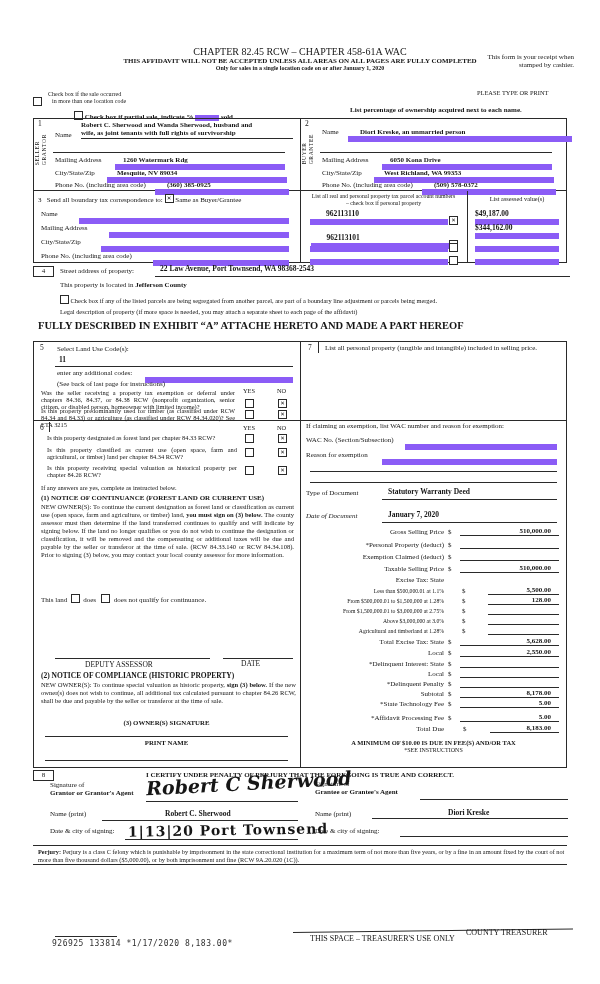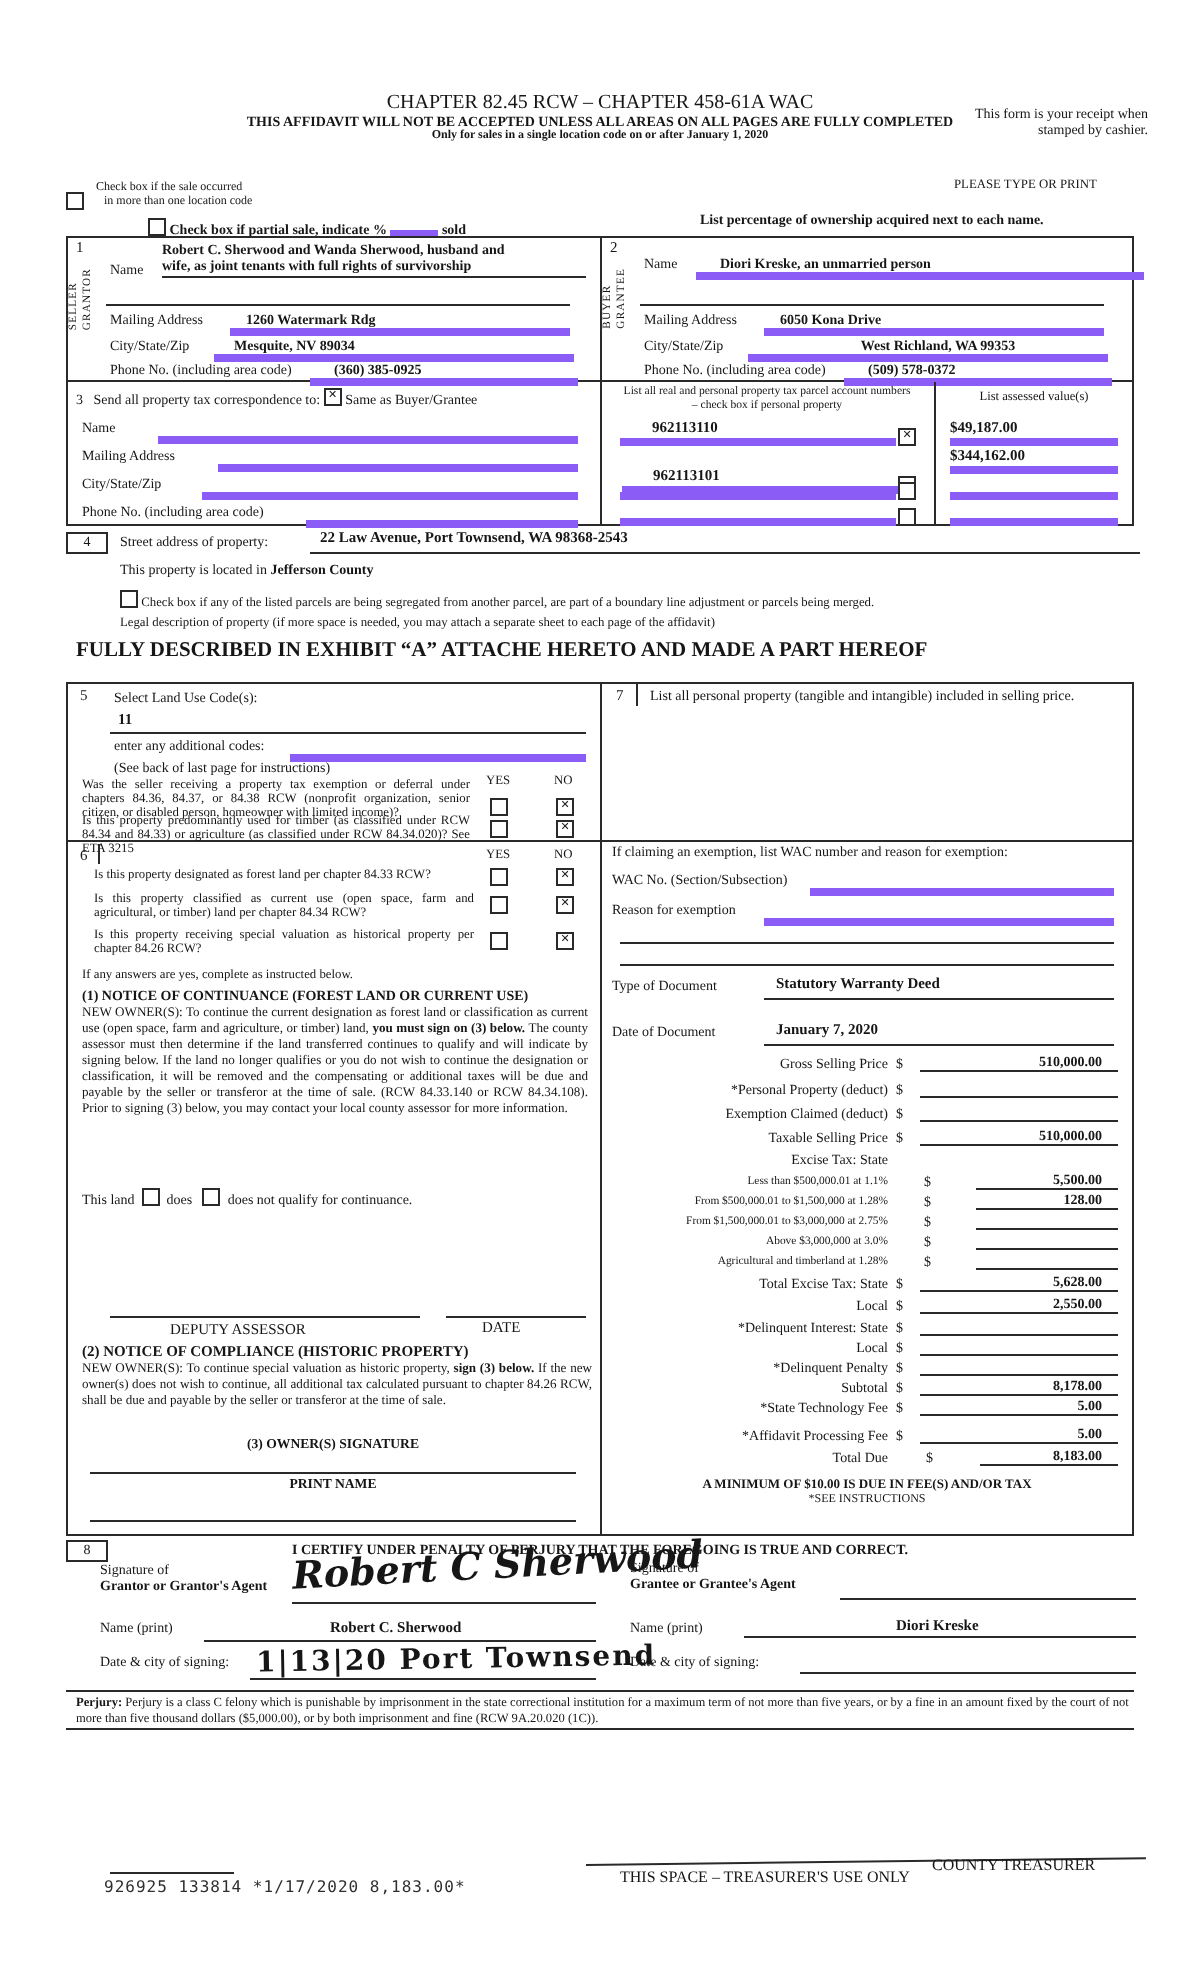--- a/index.html
+++ b/index.html
@@ -9,21 +9,21 @@
   .b{font-weight:bold;}
   .i{font-style:italic;}
   .ctr{text-align:center;}
   .line{position:absolute;border-top:1px solid #2a2a2a;height:0;}
   .vline{position:absolute;border-left:1px solid #2a2a2a;width:0;}
   .box{position:absolute;border:1px solid #2a2a2a;box-sizing:border-box;}
   .cb{display:inline-block;width:7px;height:7px;border:1px solid #2a2a2a;
       font:5.5px/7px "DejaVu Sans",sans-serif;text-align:center;vertical-align:-1px;
       overflow:hidden;background:#fff;}
   .cb.abs{position:absolute;}
-  .uv{display:inline-block;border-bottom:4px solid #8b5cf6;min-height:8px;vertical-align:bottom;}
+  .uv{display:inline-block;border-bottom:6px solid #8b5cf6;min-height:8px;vertical-align:bottom;}
   .f6{font-size:6px;line-height:7px;}
   .f64{font-size:6.4px;line-height:7.2px;}
   .f7{font-size:7px;line-height:8px;}
   .f75{font-size:7.5px;line-height:8.5px;}
   .f8{font-size:8px;line-height:9px;}
   .vert{writing-mode:vertical-rl;transform:rotate(180deg);font-size:5.6px;
         letter-spacing:0.6px;line-height:7px;}
   .vertwrap{position:absolute;display:flex;gap:0px;}
   .mrow{position:absolute;left:4px;right:8px;display:flex;align-items:flex-end;font-size:7px;line-height:8px;}
   .mlabel{width:140px;text-align:right;padding-right:4px;white-space:nowrap;}
@@ -95,33 +95,33 @@
     <div class="vertwrap" style="left:1px;top:16px;">
       <span class="vert">BUYER</span>
       <span class="vert">GRANTEE</span>
     </div>
     <div class="abs f7" style="left:22px;top:10px;">Name</div>
     <span class="abs uv b f7" style="left:48px;top:10px;width:212px;padding-left:12px;">Diori Kreske, an unmarried person</span>
     <div class="line" style="left:20px;top:34px;width:232px;"></div>
     <div class="abs f7" style="left:22px;top:38px;">Mailing Address</div>
     <span class="abs uv b f7" style="left:82px;top:38px;width:162px;padding-left:8px;">6050 Kona Drive</span>
     <div class="abs f7" style="left:22px;top:51px;">City/State/Zip</div>
-    <span class="abs uv b f7" style="left:74px;top:51px;width:170px;padding-left:10px;text-align:center;">West Richland, WA  99353</span>
+    <span class="abs uv b f7" style="left:74px;top:51px;width:170px;padding-left:10px;">West Richland, WA  99353</span>
     <div class="abs f7" style="left:22px;top:63px;">Phone No. (including area code)</div>
     <span class="abs uv b f7" style="left:122px;top:63px;width:122px;padding-left:12px;">(509) 578-0372</span>
   </div>
 
   <div class="box" style="left:33px;top:191px;width:534px;height:72px;border-top:none;"></div>
   <div class="vline" style="left:300px;top:191px;height:72px;"></div>
   <div class="vline" style="left:467px;top:191px;height:72px;"></div>
 
   <div class="abs" style="left:33px;top:191px;width:267px;height:72px;">
     <div class="abs f7" style="left:5px;top:3px;">
       <span>3</span>&nbsp;&nbsp;
-      <span>Send all property tax correspondence to:</span>
+      <span>Send all boundary tax correspondence to:</span>
       <span class="cb">✕</span>
       <span>Same as Buyer/Grantee</span>
     </div>
     <div class="abs f7" style="left:8px;top:19px;">Name</div>
     <span class="abs uv" style="left:46px;top:19px;width:210px;"></span>
     <div class="abs f7" style="left:8px;top:33px;">Mailing Address</div>
     <span class="abs uv" style="left:76px;top:33px;width:180px;"></span>
     <div class="abs f7" style="left:8px;top:47px;">City/State/Zip</div>
     <span class="abs uv" style="left:68px;top:47px;width:188px;"></span>
     <div class="abs f7" style="left:8px;top:61px;">Phone No. (including area code)</div>
@@ -252,21 +252,21 @@
     <div class="abs f7" style="left:6px;top:95px;">WAC No. (Section/Subsection)</div>
     <span class="abs uv f7" style="left:105px;top:95px;width:152px;"></span>
     <div class="abs f7" style="left:6px;top:110px;">Reason for exemption</div>
     <span class="abs uv f7" style="left:82px;top:110px;width:175px;"></span>
     <div class="line" style="left:10px;top:130px;width:247px;"></div>
     <div class="line" style="left:10px;top:141px;width:247px;"></div>
 
     <div class="abs f7" style="left:6px;top:148px;">Type of Document</div>
     <div class="abs b f75" style="left:88px;top:147px;">Statutory Warranty Deed</div>
     <div class="line" style="left:82px;top:158px;width:175px;"></div>
-    <div class="abs f7" style="left:6px;top:171px;">Date of Document</div>
+    <div class="abs f7" style="left:6px;top:171px;font-style:italic;">Date of Document</div>
     <div class="abs b f75" style="left:88px;top:170px;">January 7, 2020</div>
     <div class="line" style="left:82px;top:181px;width:175px;"></div>
 
     <div class="mrow" style="top:186px;align-items:flex-end;">
         <span class="mlabel">Gross Selling Price</span>
         <span class="mdollar">$</span>
         <span class="mline">510,000.00</span>
       </div>
     <div class="mrow" style="top:199px;">
         <span class="mlabel">*Personal Property (deduct)</span>

